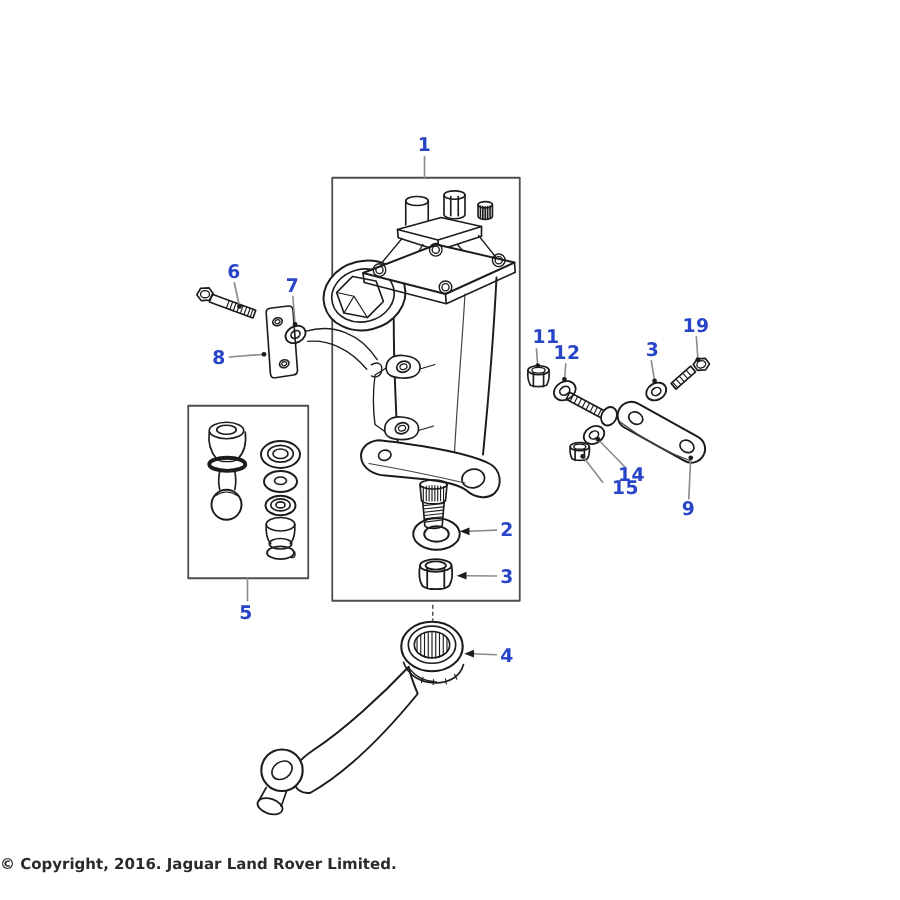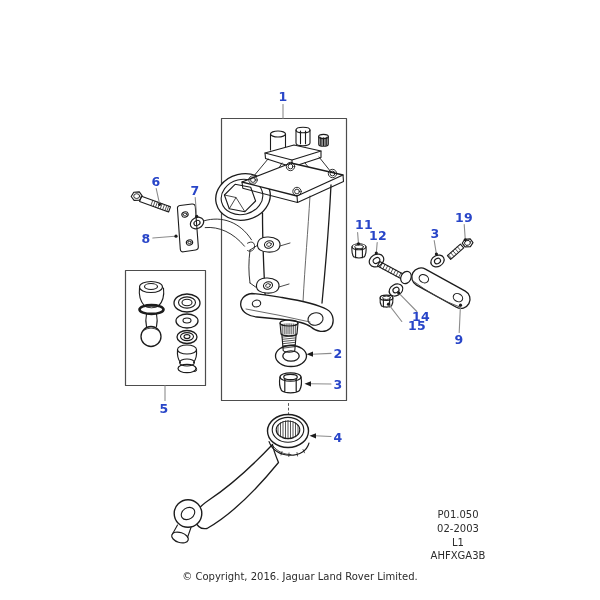--- a/index.html
+++ b/index.html
@@ -12,22 +12,22 @@
   .callout{
     position:absolute;transform:translate(-50%,-50%);
     font-size:12.5px;font-weight:bold;letter-spacing:.3px;
     color:var(--callout,#2845c8);cursor:pointer;user-select:none;
   }
   .refblock{
     position:absolute;left:403px;top:508px;width:110px;text-align:center;
     font-size:10px;line-height:13.8px;color:var(--text,#2b2b2b);
   }
   .copyright{
-    position:absolute;left:0;top:571px;width:600px;text-align:center;
-    font-size:10px;color:var(--text,#2b2b2b);
+    position:absolute;left:0;top:571px;width:600px;
+    font-size:10px;color:var(--text,#2b2b2b);font-weight:bold;
   }
 </style>
 </head>
 <body>
 
 <div id="stage">
 
   <svg width="600" height="600" viewBox="0 0 600 600" fill="none" stroke="#1c1c1c" stroke-width="1.1" stroke-linecap="round" stroke-linejoin="round">
 
     <rect x="221.5" y="118.5" width="125" height="282" stroke="#4d4d4d" stroke-width="1.2"></rect>
@@ -259,21 +259,15 @@
   <span class="callout" style="left:195px;top:190px">7</span>
   <span class="callout" style="left:146px;top:238px">8</span>
   <span class="callout" style="left:459px;top:339px">9</span>
   <span class="callout" style="left:378px;top:235px">12</span>
   <span class="callout" style="left:364px;top:224px">11</span>
   <span class="callout" style="left:464px;top:217px">19</span>
   <span class="callout" style="left:435px;top:233px">3</span>
   <span class="callout" style="left:421px;top:316px">14</span>
   <span class="callout" style="left:417px;top:325px">15</span>
 
-  <div class="refblock">
-    <div>P01.050</div>
-    <div>02-2003</div>
-    <div>L1</div>
-    <div>AHFXGA3B</div>
-  </div>
 
   <div class="copyright">© Copyright, 2016. Jaguar Land Rover Limited.</div>
 </div>
 
 </body></html>

